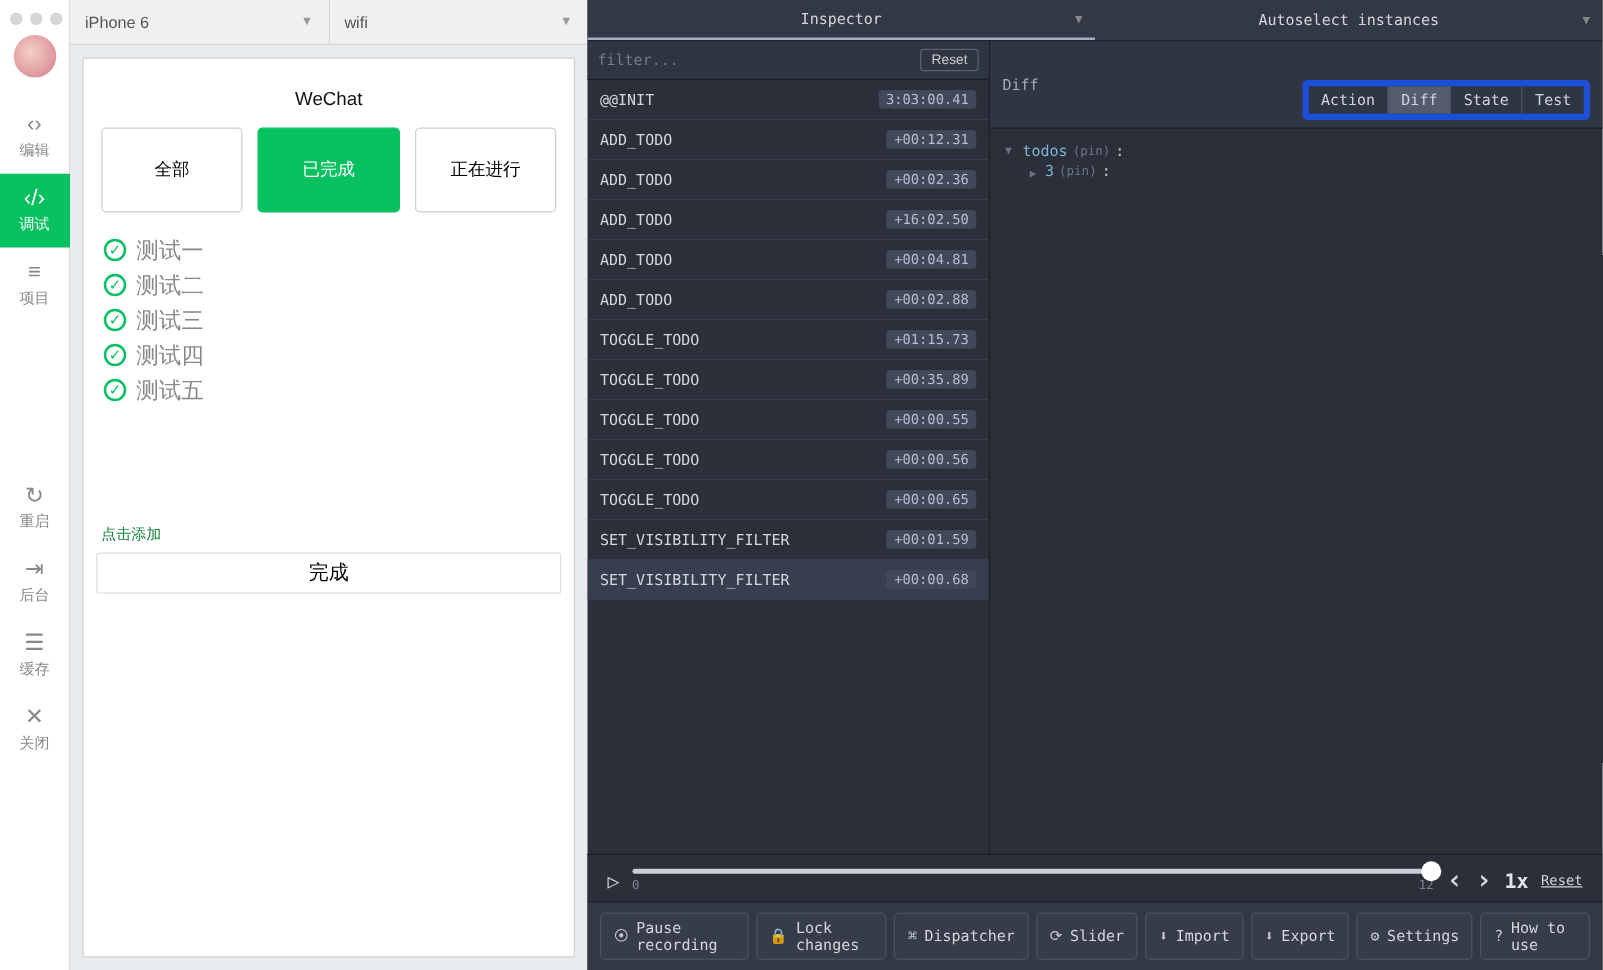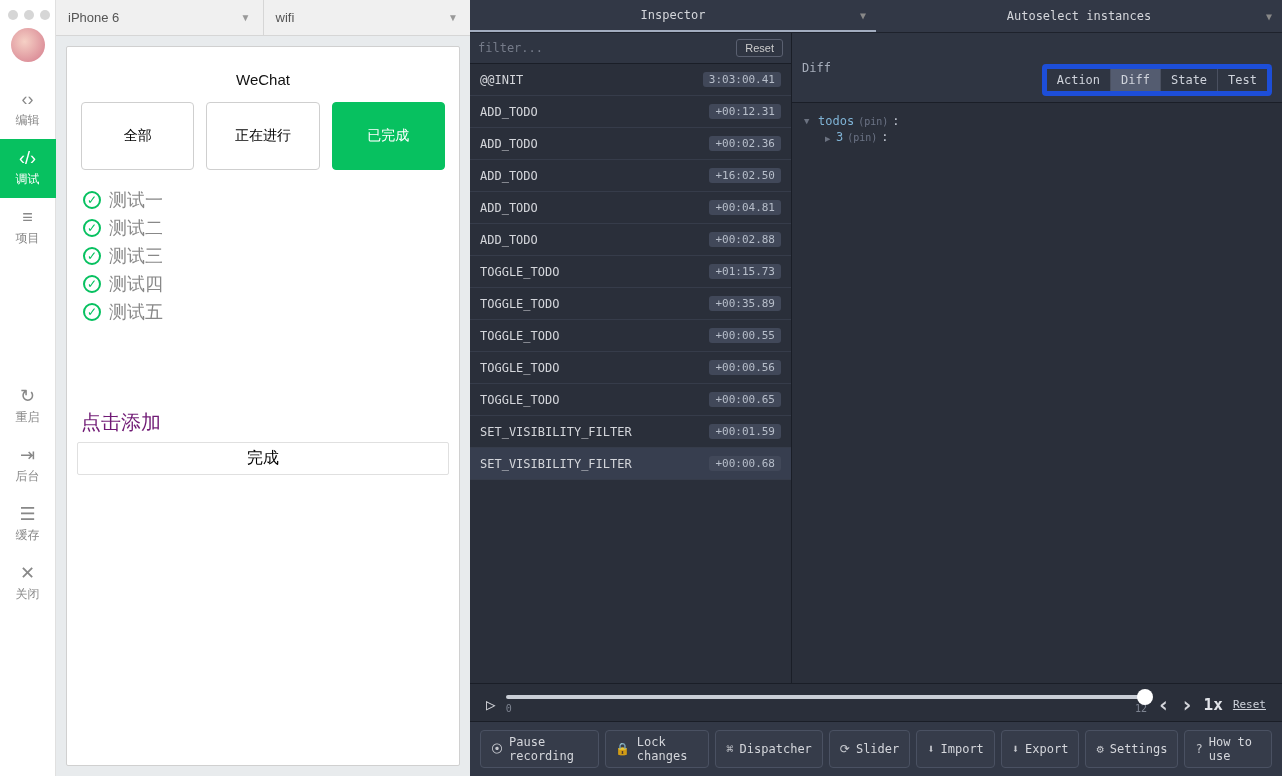--- a/index.html
+++ b/index.html
@@ -26,21 +26,21 @@
 
 .phone-frame { background: #fff; margin: 10px 10px; border: 1px solid #d0d0d0; border-radius: 2px; flex: 1; display: flex; flex-direction: column; padding: 24px 10px 10px; }
 .phone-title { text-align: center; font-weight: 500; font-size: 15px; color: #111; margin-bottom: 14px; }
 .pill-row { display: flex; gap: 12px; padding: 0 4px; margin-bottom: 16px; }
 .pill { flex: 1; text-align: center; padding: 24px 0; border: 1px solid #cfcfcf; border-radius: 4px; font-size: 14px; cursor: pointer; background: #fff; }
 .pill.active { background: #07c160; border-color: #07c160; color: #fff; }
 .todo-list { padding: 0 6px; }
 .todo-item { display: flex; align-items: center; gap: 8px; font-size: 18px; color: #888; padding: 2px 0; }
 .check { width: 18px; height: 18px; border: 2px solid #07c160; border-radius: 50%; display: inline-flex; align-items: center; justify-content: center; color: #07c160; font-size: 12px; }
 .todo-footer { margin-top: auto; margin-bottom: 280px; }
-.placeholder-text { color: #701a75; font-size: 20px; padding: 0 4px 6px; }
+.placeholder-text { color: #15803d; font-size: 12px; padding: 0 4px 6px; }
 .complete-btn { text-align: center; padding: 5px 0; border: 1px solid #e0e0e0; border-radius: 2px; font-size: 16px; cursor: pointer; background: #fff; }
 
 
 .devtools { flex: 1; display: flex; flex-direction: column; background: #2a2f3a; color: #d4d6db; font-family: "SFMono-Regular", Menlo, Consolas, monospace; font-size: 12px; }
 .dev-tabs { display: flex; height: 32px; background: #323846; }
 .dev-tab { flex: 1; display: flex; align-items: center; position: relative; cursor: pointer; }
 .dev-tab-label { flex: 1; text-align: center; }
 .dev-tab.active { border-bottom: 2px solid #a3adc0; }
 .dev-tab-caret { position: absolute; right: 10px; color: #888; font-size: 10px; }
 
@@ -143,22 +143,22 @@
       <div class="sel">
         <span>wifi</span>
         <span class="sel-caret">▼</span>
       </div>
     </div>
 
     <div class="phone-frame">
       <div class="phone-title">WeChat</div>
       <div class="pill-row">
         <div class="pill">全部</div>
+        <div class="pill active">已完成</div>
         <div class="pill">正在进行</div>
-        <div class="pill active">已完成</div>
       </div>
       <div class="todo-list">
         <div class="todo-item">
             <span class="check">✓</span>
             <span>测试一</span>
           </div>
         <div class="todo-item">
             <span class="check">✓</span>
             <span>测试二</span>
           </div>

